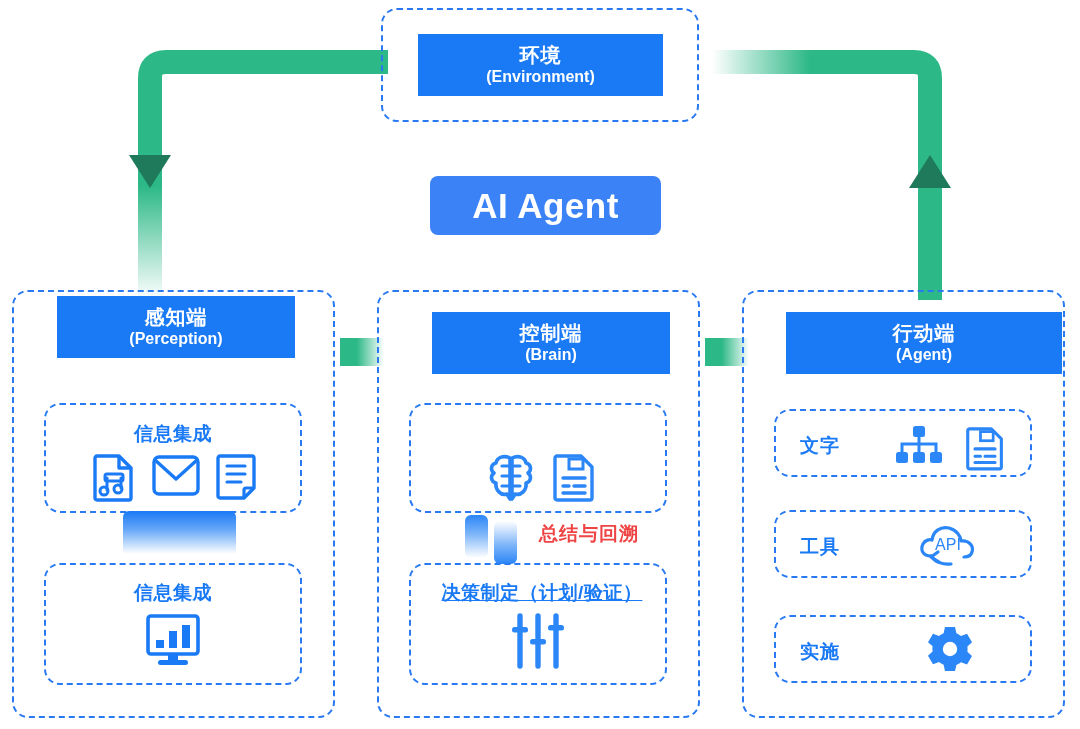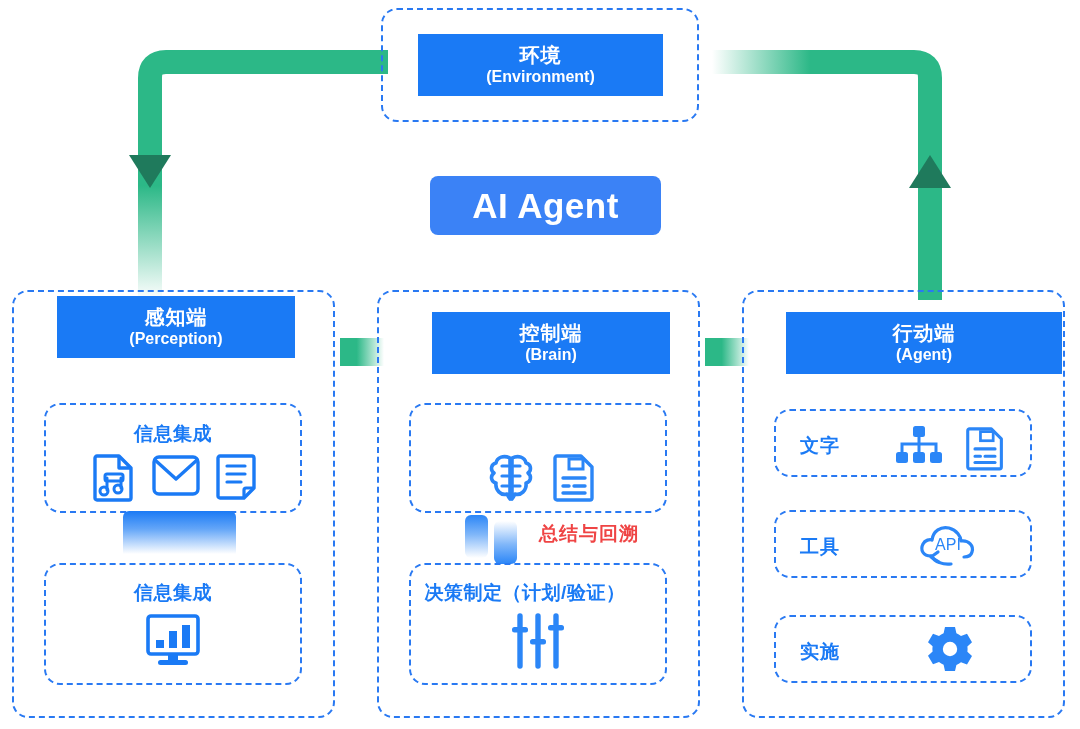--- a/index.html
+++ b/index.html
@@ -220,21 +220,21 @@
       <path d="M11 34 h6 M22 34 h11" stroke="#2b86f7" stroke-width="3.4" stroke-linecap="round"></path>
       <path d="M11 41 h22" stroke="#2b86f7" stroke-width="3.4" stroke-linecap="round"></path>
     </svg>
   </div>
 
   <div class="gbar" id="brain-gbar-a"></div>
   <div class="gbar" id="brain-gbar-b"></div>
   <div class="sidelabel" style="left:539px;top:521px;">总结与回溯</div>
 
   <div class="dashed sub" style="left:409px;top:563px;width:258px;height:122px;"></div>
-  <div class="subtitle" style="left:376px;top:580px;width:298px;">决策制定（计划/验证）</div>
+  <div class="subtitle" style="left:393px;top:580px;width:298px;text-decoration:underline;">决策制定（计划/验证）</div>
   <div class="iconrow" style="left:505px;top:612px;width:66px;height:60px;justify-content:center;">
     <svg width="56" height="58" viewBox="0 0 56 58">
       <path d="M10 4 v50 M28 4 v50 M46 4 v50" stroke="#2b86f7" stroke-width="5.4" stroke-linecap="round"></path>
       <rect x="2" y="15" width="16" height="5.5" rx="2.5" fill="#2b86f7"></rect>
       <rect x="20" y="27" width="16" height="5.5" rx="2.5" fill="#2b86f7"></rect>
       <rect x="38" y="13" width="16" height="5.5" rx="2.5" fill="#2b86f7"></rect>
     </svg>
   </div>
 
   <div class="hconn" id="conn-right"></div>

